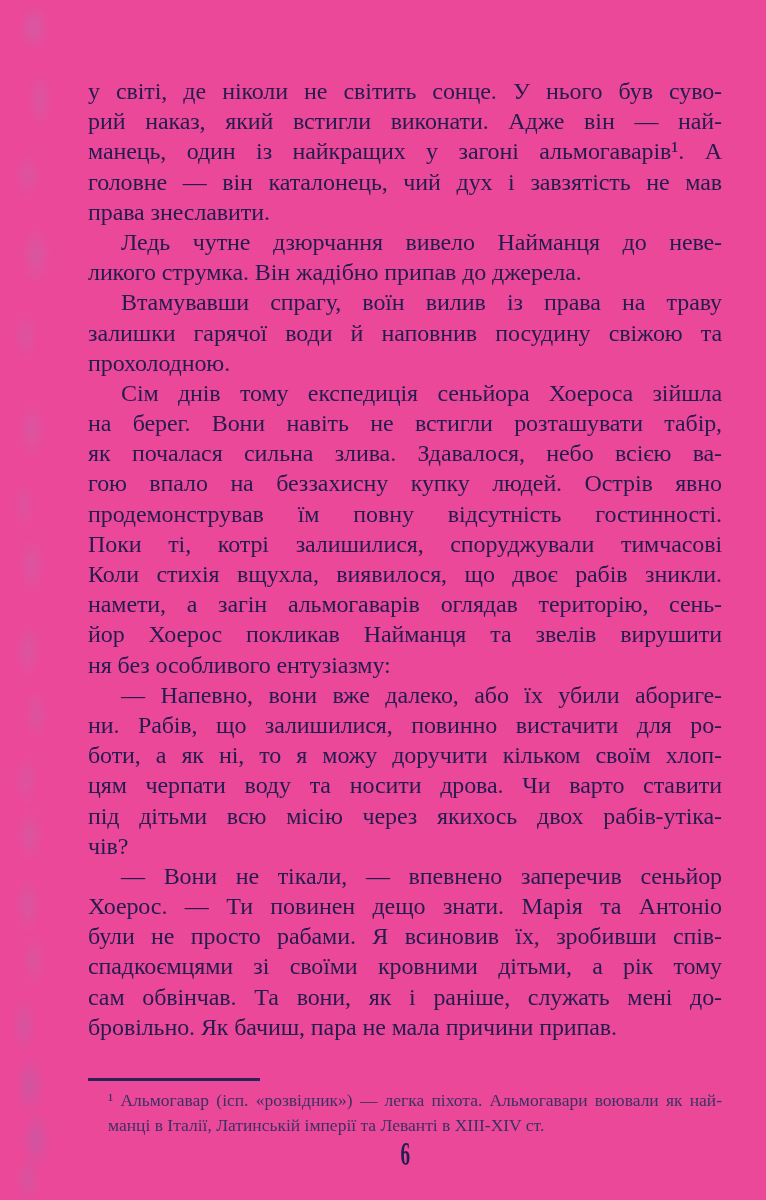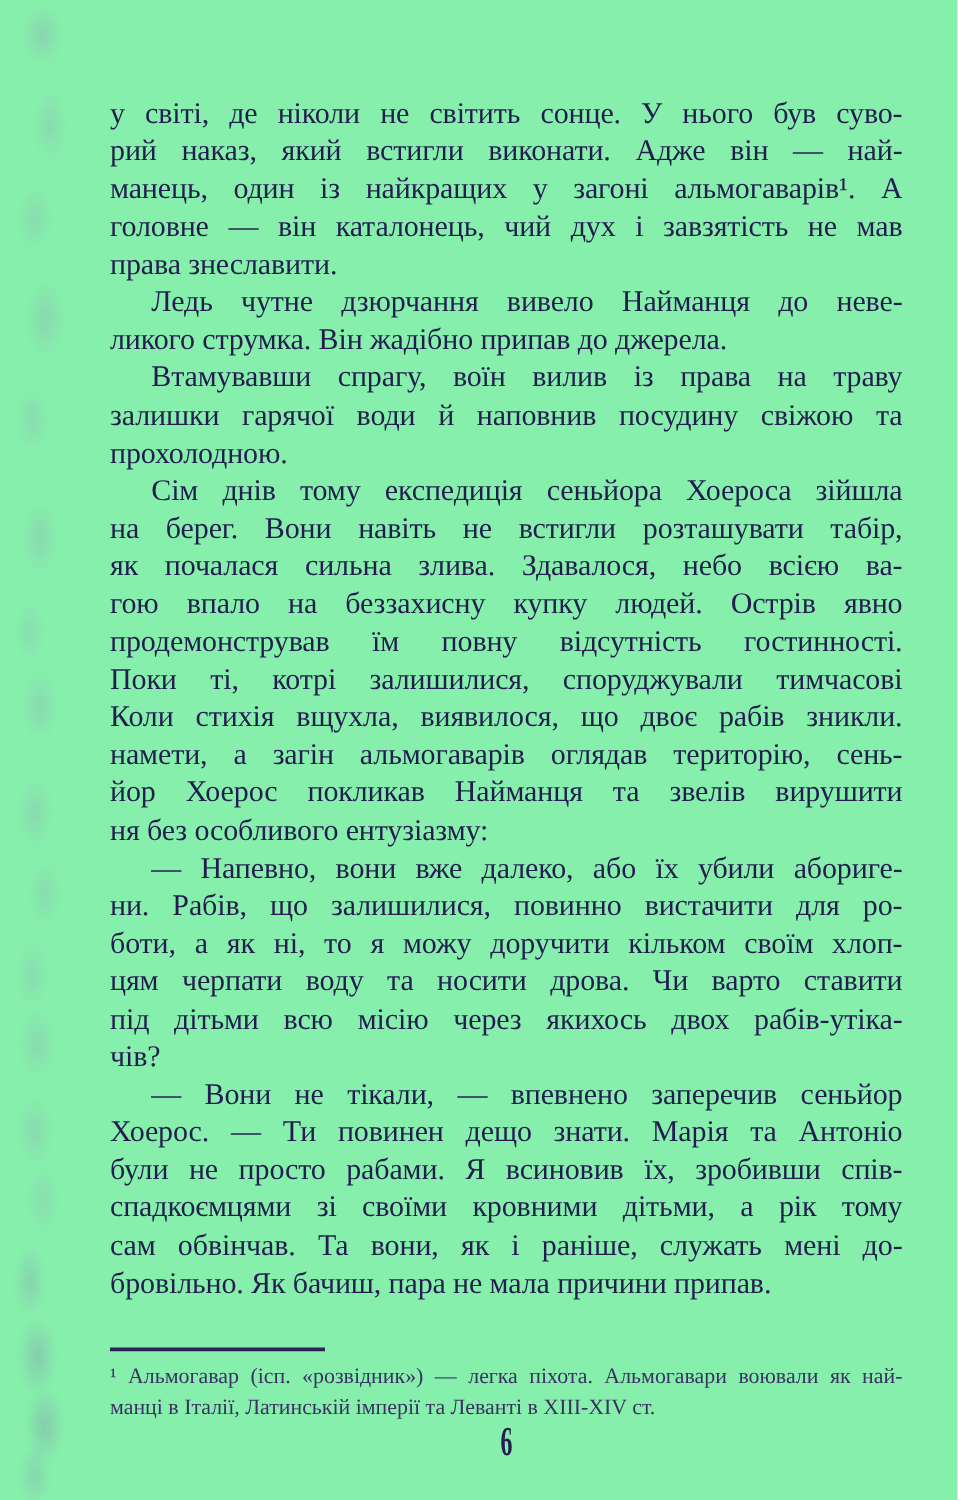--- a/index.html
+++ b/index.html
@@ -8,21 +8,21 @@
     width: 766px;
     height: 1200px;
     background: #fdfdfe;
     font-family: "Liberation Serif", "DejaVu Serif", serif;
   }
   .page {
     position: relative;
     width: 766px;
     height: 1200px;
     overflow: hidden;
-    background: #86efac;
+    background: #ec4899;
   }
   
   .edge-speckles {
     position: absolute;
     left: 0; top: 0;
     width: 80px; height: 1200px;
     pointer-events: none;
     filter: blur(2px);
     background-image:
       radial-gradient(22px 34px at 34px 28px,  rgba(150,142,188,0.28), transparent 70%),
@@ -76,20 +76,21 @@
     margin: 0 0 7px 0;
   }
   .fn-line {
     font-size: 17.5px;
     line-height: 24.5px;
     color: #3a3163;
     text-align: justify;
     text-align-last: justify;
     height: 24.5px;
     overflow: hidden;
+    margin-left: 20px;
   }
   .fn-line.last { text-align-last: left; }
   .page-number {
     position: absolute;
     left: 88px;
     top: 1136px;
     width: 634px;
     text-align: center;
   }
   .pn-digit {

